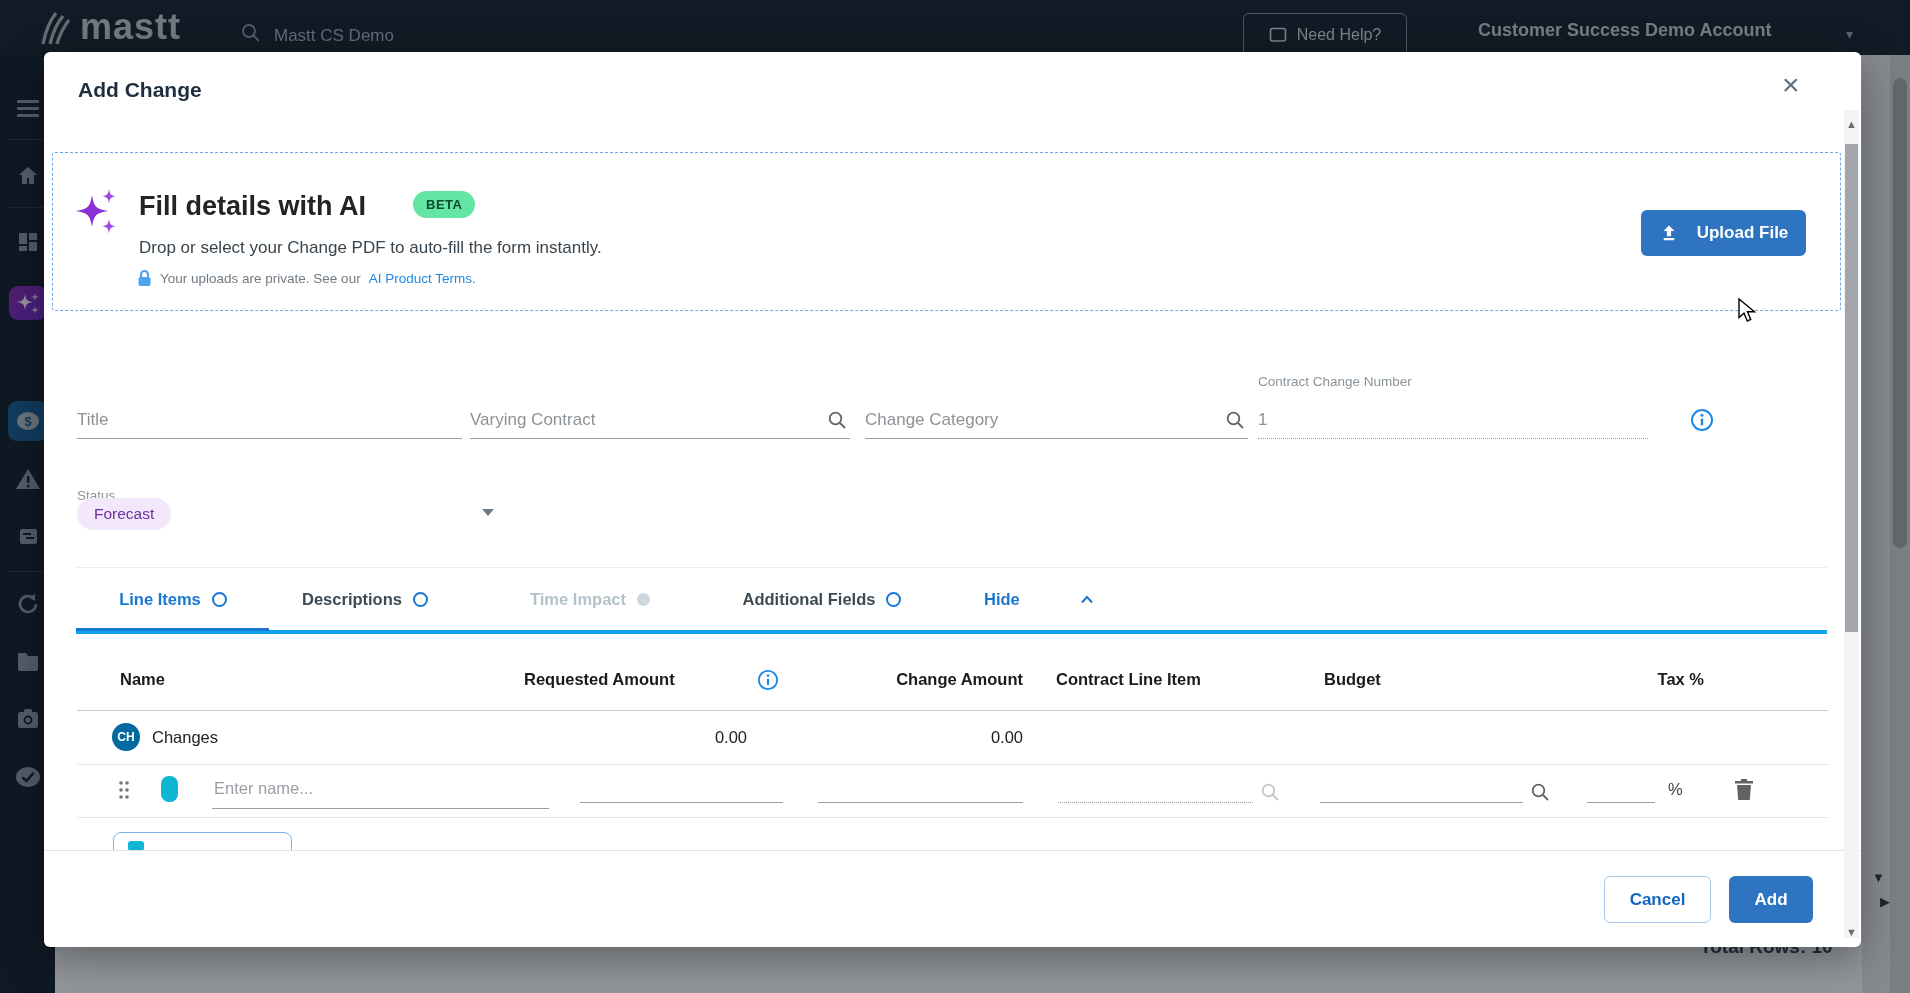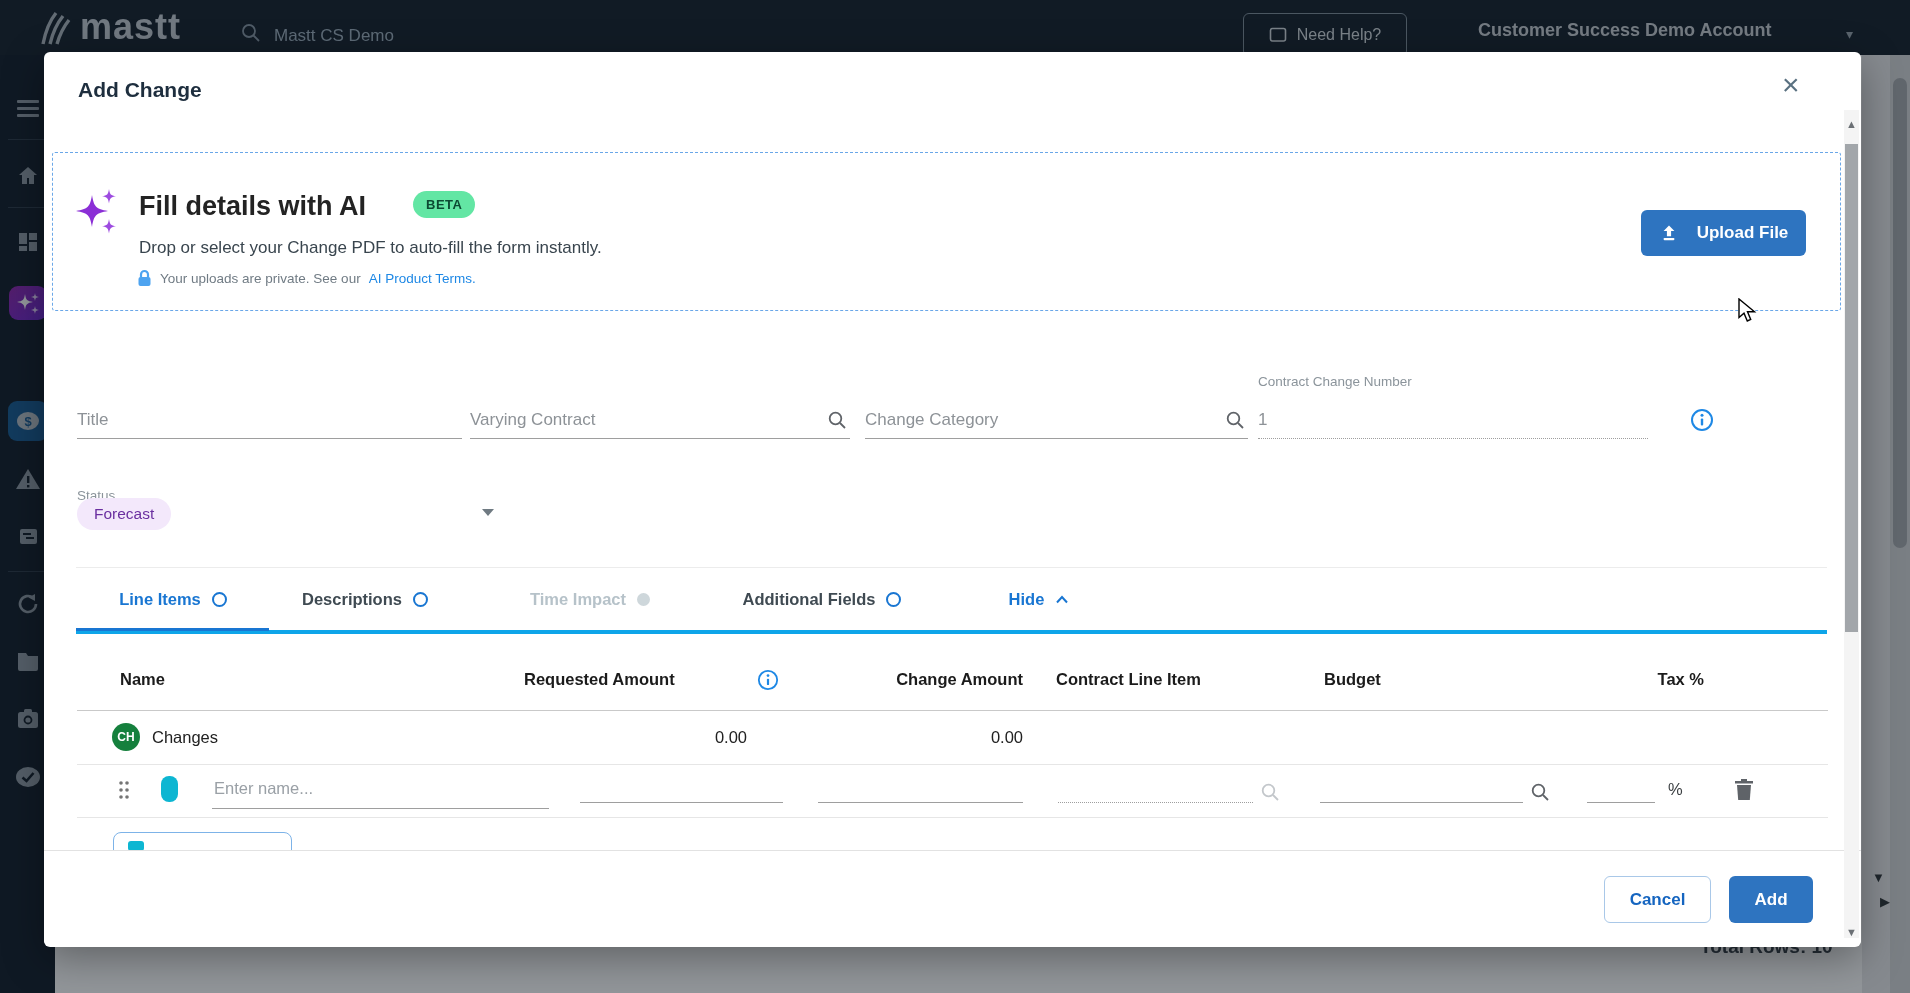--- a/index.html
+++ b/index.html
@@ -61,21 +61,21 @@
   .tab{position:absolute;top:0;height:62px;display:flex;align-items:center;justify-content:center;gap:11px;
     font-size:16.5px;font-weight:bold;cursor:pointer;}
   .tab-ring{width:11px;height:11px;border:2.5px solid #1976d2;border-radius:50%;}
   .tab-dot{width:13px;height:13px;background:#ced7db;border-radius:50%;}
   #tab-underline{position:absolute;left:0;bottom:-1px;width:193px;height:3px;background:#1976d2;}
 
   .hdr-cell{position:absolute;top:618px;font-size:16.5px;font-weight:bold;color:#1b1b1b;}
   #thead-border{position:absolute;left:33px;top:658px;width:1751px;height:0;border-bottom:1px solid #c9c9c9;}
   .row-border{position:absolute;left:33px;width:1751px;height:0;border-bottom:1px solid #e6e6e6;}
   .cell-text{position:absolute;font-size:16.5px;color:#212121;}
-  #avatar-ch{position:absolute;left:68px;top:671px;width:28px;height:28px;border-radius:50%;background:#15803d;
+  #avatar-ch{position:absolute;left:68px;top:671px;width:28px;height:28px;border-radius:50%;background:#0369a1;
     color:#fff;font-size:12px;font-weight:bold;display:flex;align-items:center;justify-content:center;}
 
   .u-line{position:absolute;height:34px;border-bottom:1px solid #9e9e9e;}
   .u-dotted{position:absolute;height:34px;border-bottom:1px dotted #9e9e9e;}
   #newname-input{position:absolute;left:168px;top:716px;width:333px;height:38px;border:none;outline:none;
     border-bottom:1px solid #9e9e9e;font-size:16.5px;background:transparent;color:#424242;font-family:"Liberation Sans",sans-serif;}
   #newname-input::placeholder{color:#9aa0a6;opacity:1;}
   #cyan-square{position:absolute;left:117px;top:724px;width:17px;height:26px;border-radius:8px;background:#0db6d2;}
 
   #clipped-btn{position:absolute;left:69px;top:780px;width:177px;height:38px;border:1px solid #7db3e8;border-radius:8px;}
@@ -290,21 +290,21 @@
         <span class="tab-ring"></span>
       </div>
       <div class="tab" style="left:424px;width:180px;color:#b6c2c9;">
         <span>Time Impact</span>
         <span class="tab-dot"></span>
       </div>
       <div class="tab" style="left:631px;width:230px;color:#3f4a52;">
         <span>Additional Fields</span>
         <span class="tab-ring"></span>
       </div>
-      <div class="tab" style="left:908px;width:110px;color:#1976d2;">
+      <div class="tab" style="left:908px;width:110px;color:#1976d2;justify-content:space-between;">
         <span>Hide</span>
         <svg width="14" height="9" viewBox="0 0 14 9">
           <polyline points="2,7.5 7,2 12,7.5" stroke="#1976d2" stroke-width="2" fill="none"></polyline>
         </svg>
       </div>
       <div id="tab-underline"></div>
     </div>
 
     <span class="hdr-cell" style="left:76px;">Name</span>
     <span class="hdr-cell" style="left:480px;width:223px;text-align:left;">Requested Amount</span>

